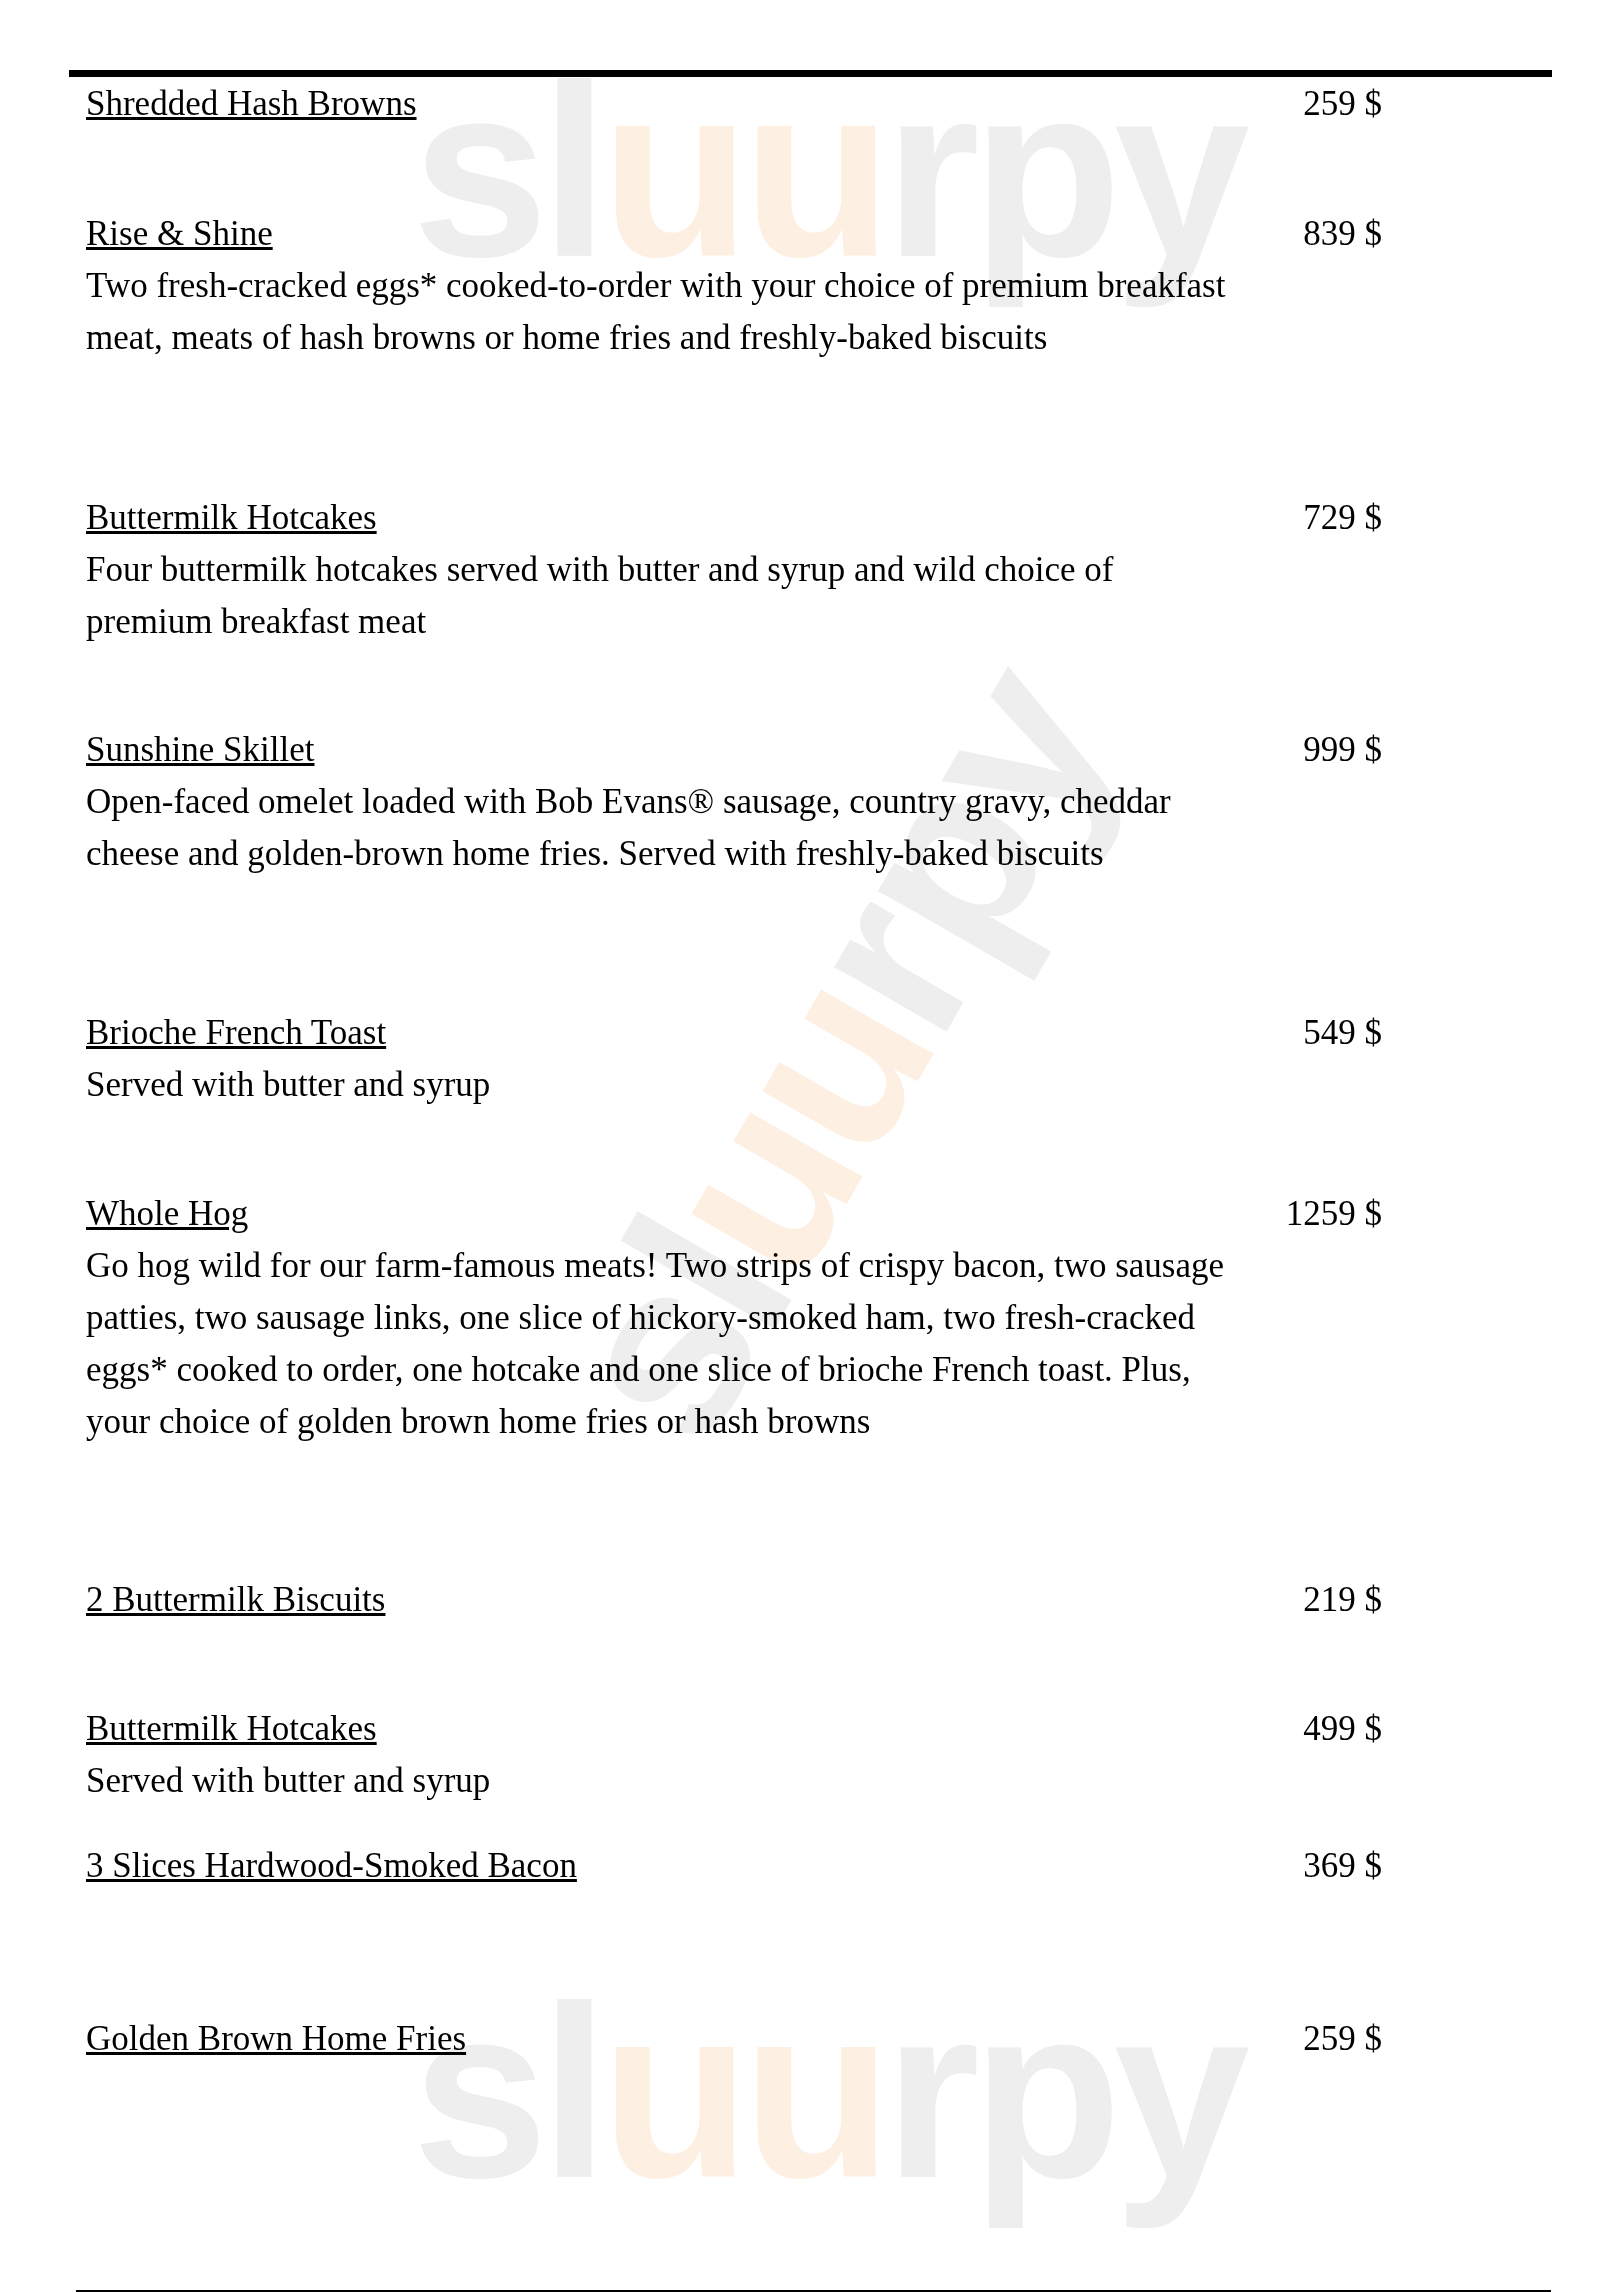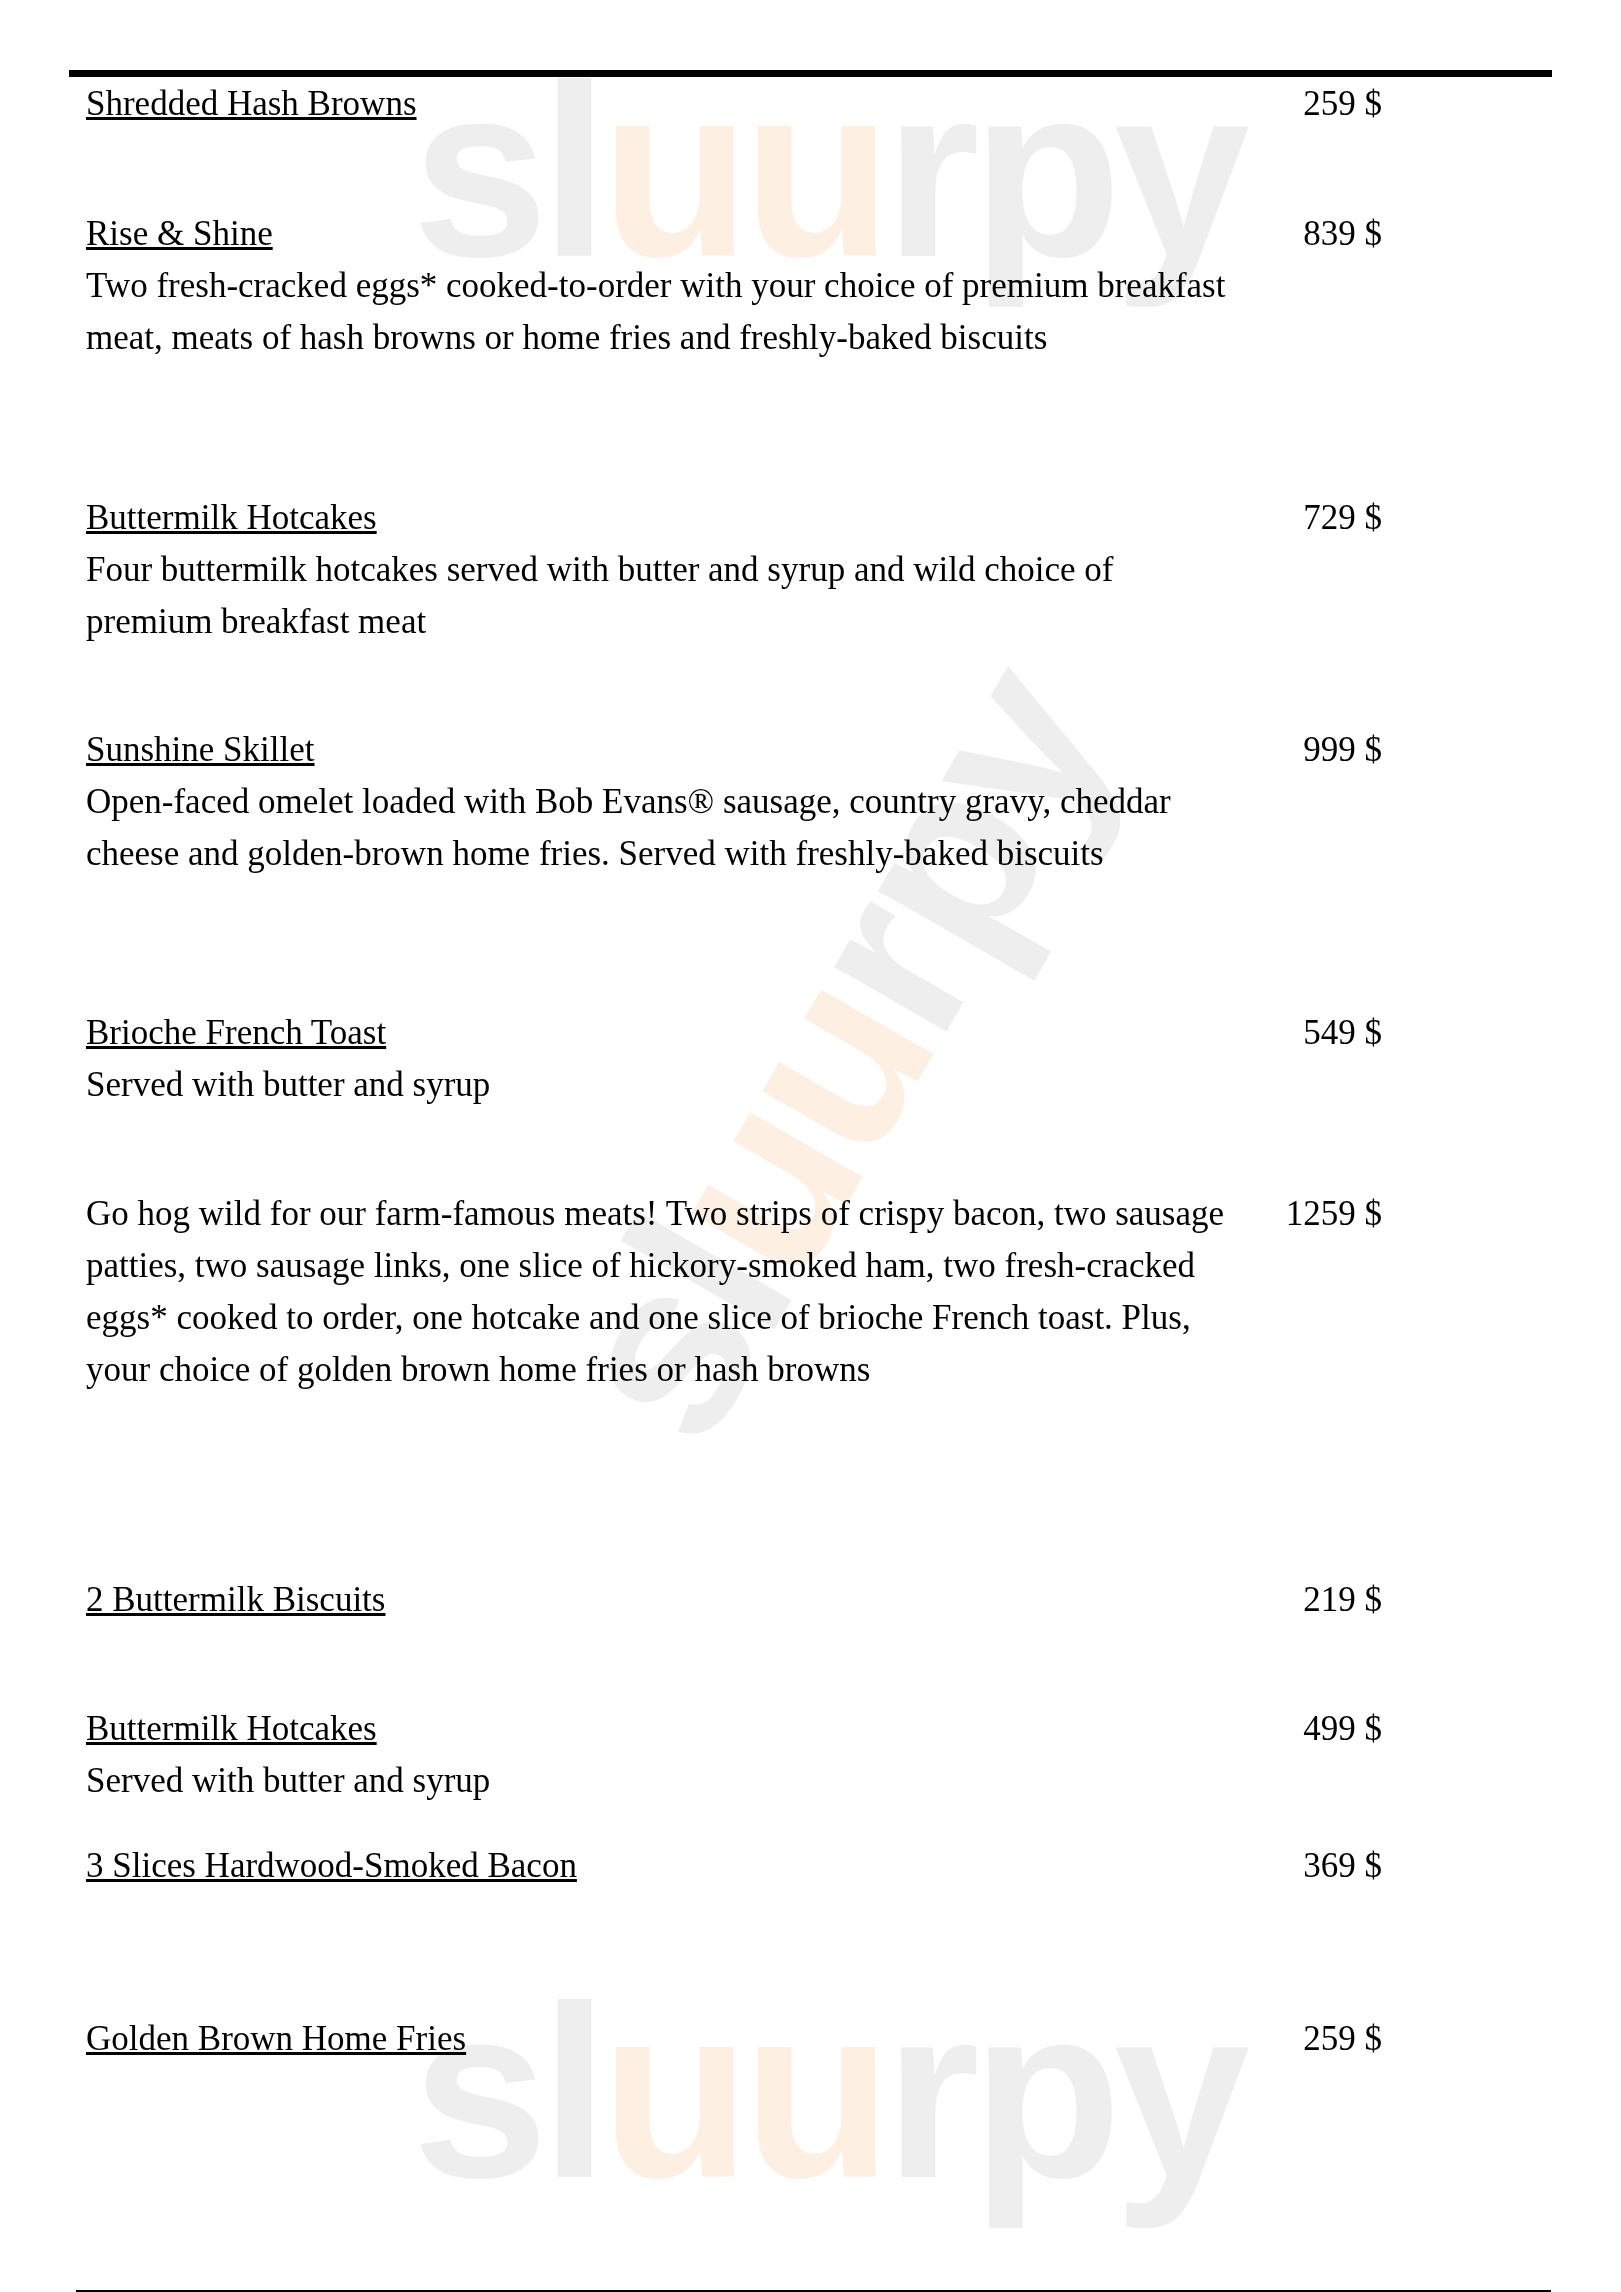--- a/index.html
+++ b/index.html
@@ -70,20 +70,21 @@
   <span class="price">999 $</span>
 </div>
 
 <div class="item" style="top:1007px;">
   <span class="title">Brioche French Toast</span>
   <span class="desc">Served with butter and syrup</span>
   <span class="price">549 $</span>
 </div>
 
 <div class="item" style="top:1188px;">
+  <span class="title">Whole Hog</span>
   <span class="desc">Go hog wild for our farm-famous meats! Two strips of crispy bacon, two sausage patties, two sausage links, one slice of hickory-smoked ham, two fresh-cracked eggs* cooked to order, one hotcake and one slice of brioche French toast. Plus, your choice of golden brown home fries or hash browns</span>
   <span class="price">1259 $</span>
 </div>
 
 <div class="item" style="top:1574px;">
   <span class="title">2 Buttermilk Biscuits</span>
   <span class="price">219 $</span>
 </div>
 
 <div class="item" style="top:1703px;">

